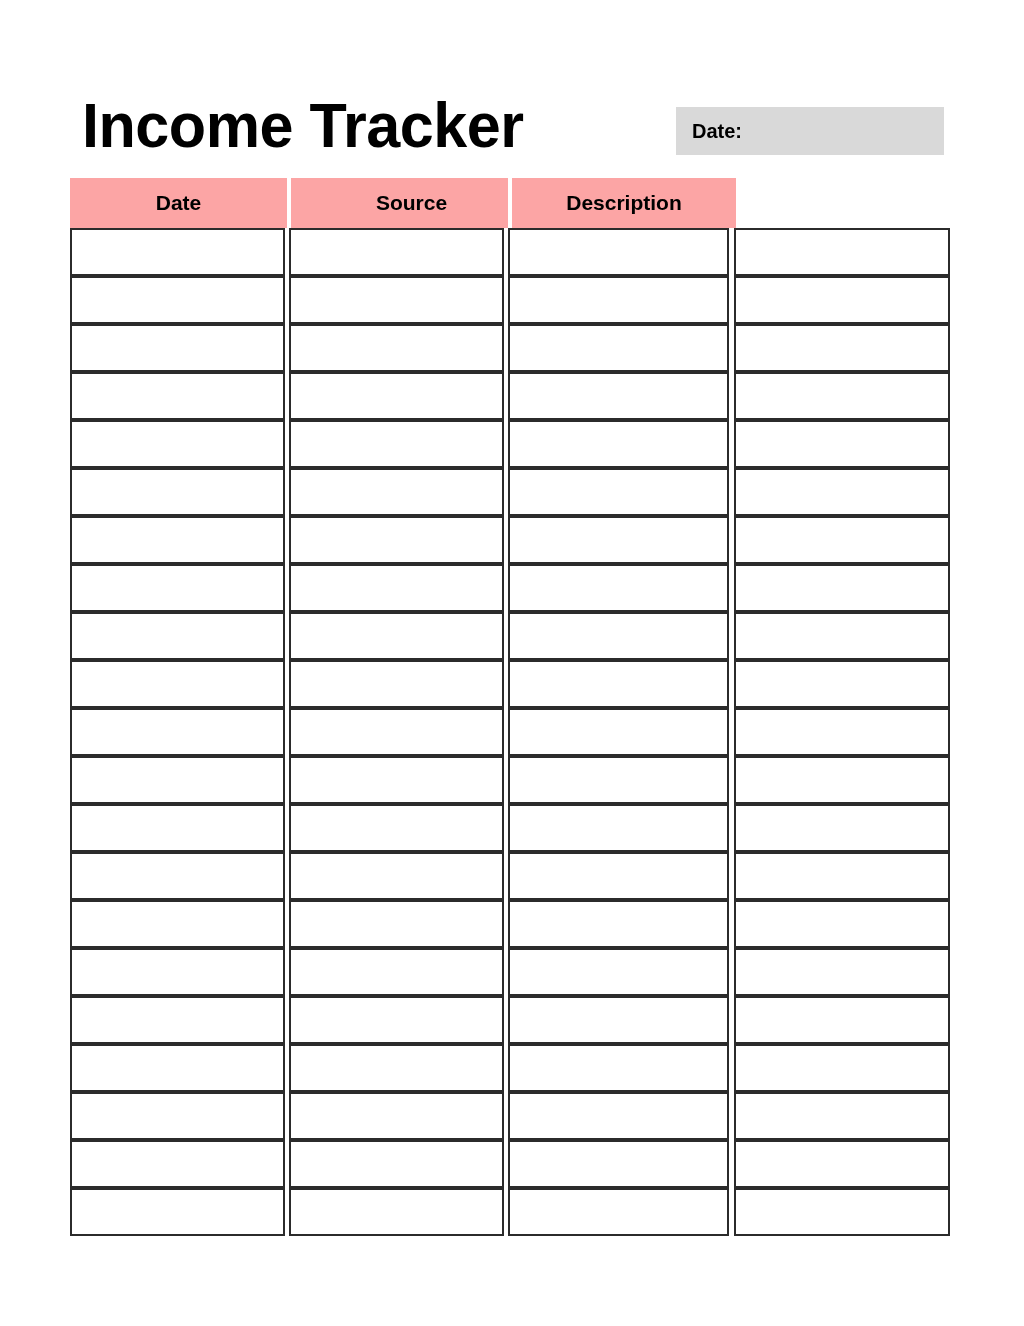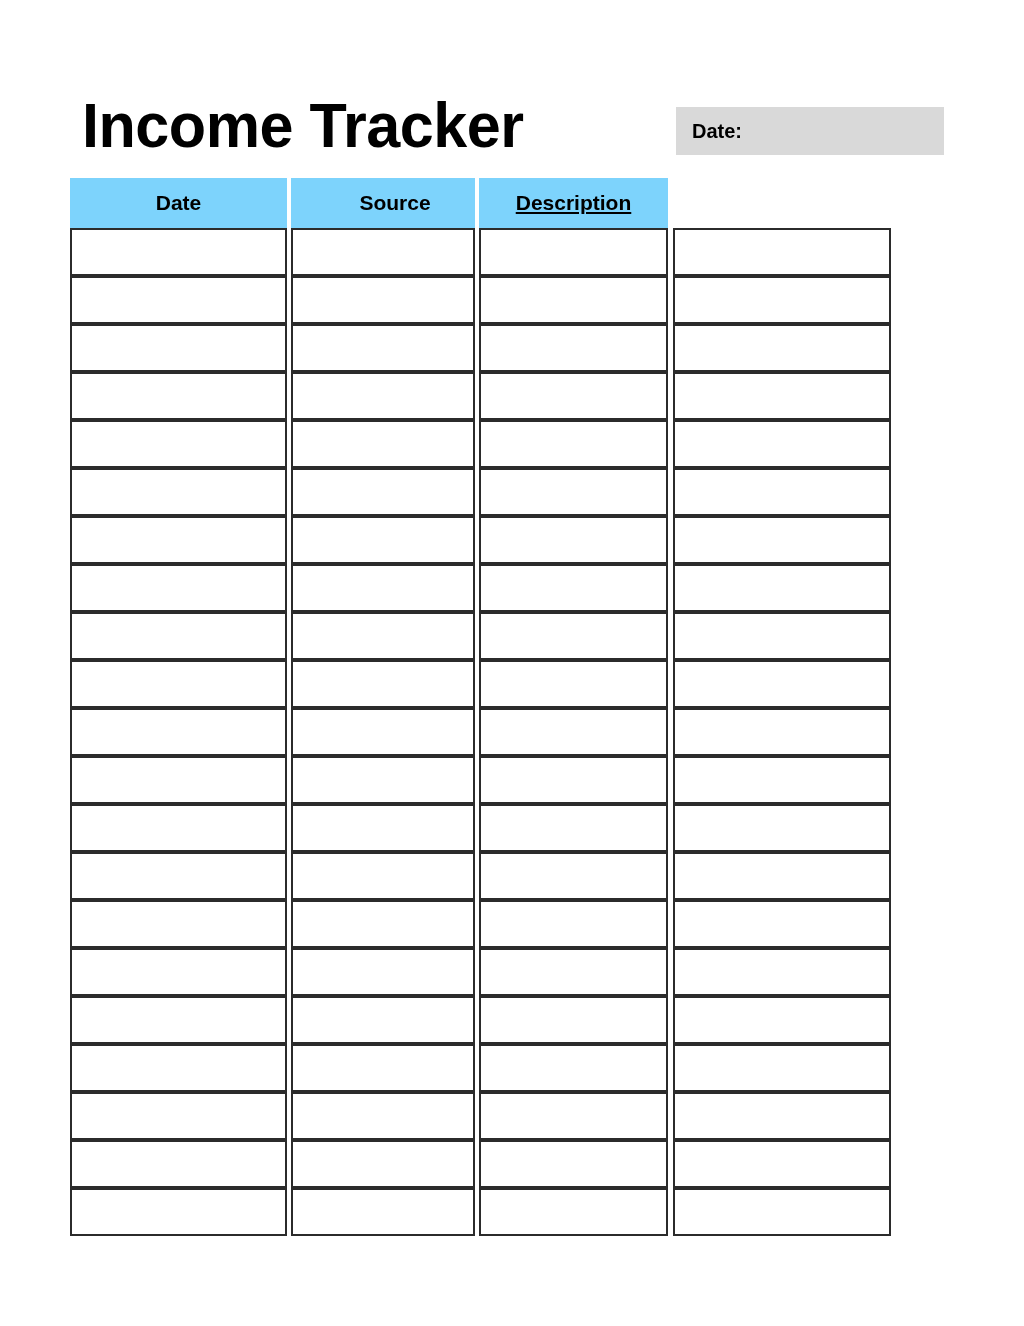--- a/index.html
+++ b/index.html
@@ -78,21 +78,21 @@
     top: 178px;
     width: 880px;
   }
 
   .table-head-row {
     display: flex;
     width: 880px;
     height: 50px;
   }
   .head-cell {
-    background: #7dd3fc;
+    background: #fca5a5;
     height: 50px;
     line-height: 50px;
     text-align: center;
     font-size: 21px;
     font-weight: 700;
     color: #000000;
     box-sizing: border-box;
     overflow: hidden;
     white-space: nowrap;
   }
@@ -113,22 +113,22 @@
     font-size: 16px;
     color: #000000;
     line-height: 44px;
     padding: 0 8px;
     overflow: hidden;
     white-space: nowrap;
   }
 
   
   .col-0 { width: 217px; margin-right: 4px; }
-  .col-1 { width: 184px; margin-right: 4px; padding-left: 24px; }
-  .col-2 { width: 189px; margin-right: 5px; text-decoration: underline; }
+  .col-1 { width: 217px; margin-right: 4px; padding-left: 24px; }
+  .col-2 { width: 224px; margin-right: 5px; }
   .col-3 { width: 218px; margin-right: 0; }
 </style>
 </head>
 <body>
 
 <div class="page-header">
   <div class="doc-title">Income Tracker</div>
 
   <div class="date-field">
     <span class="date-field-label">Date:</span>

